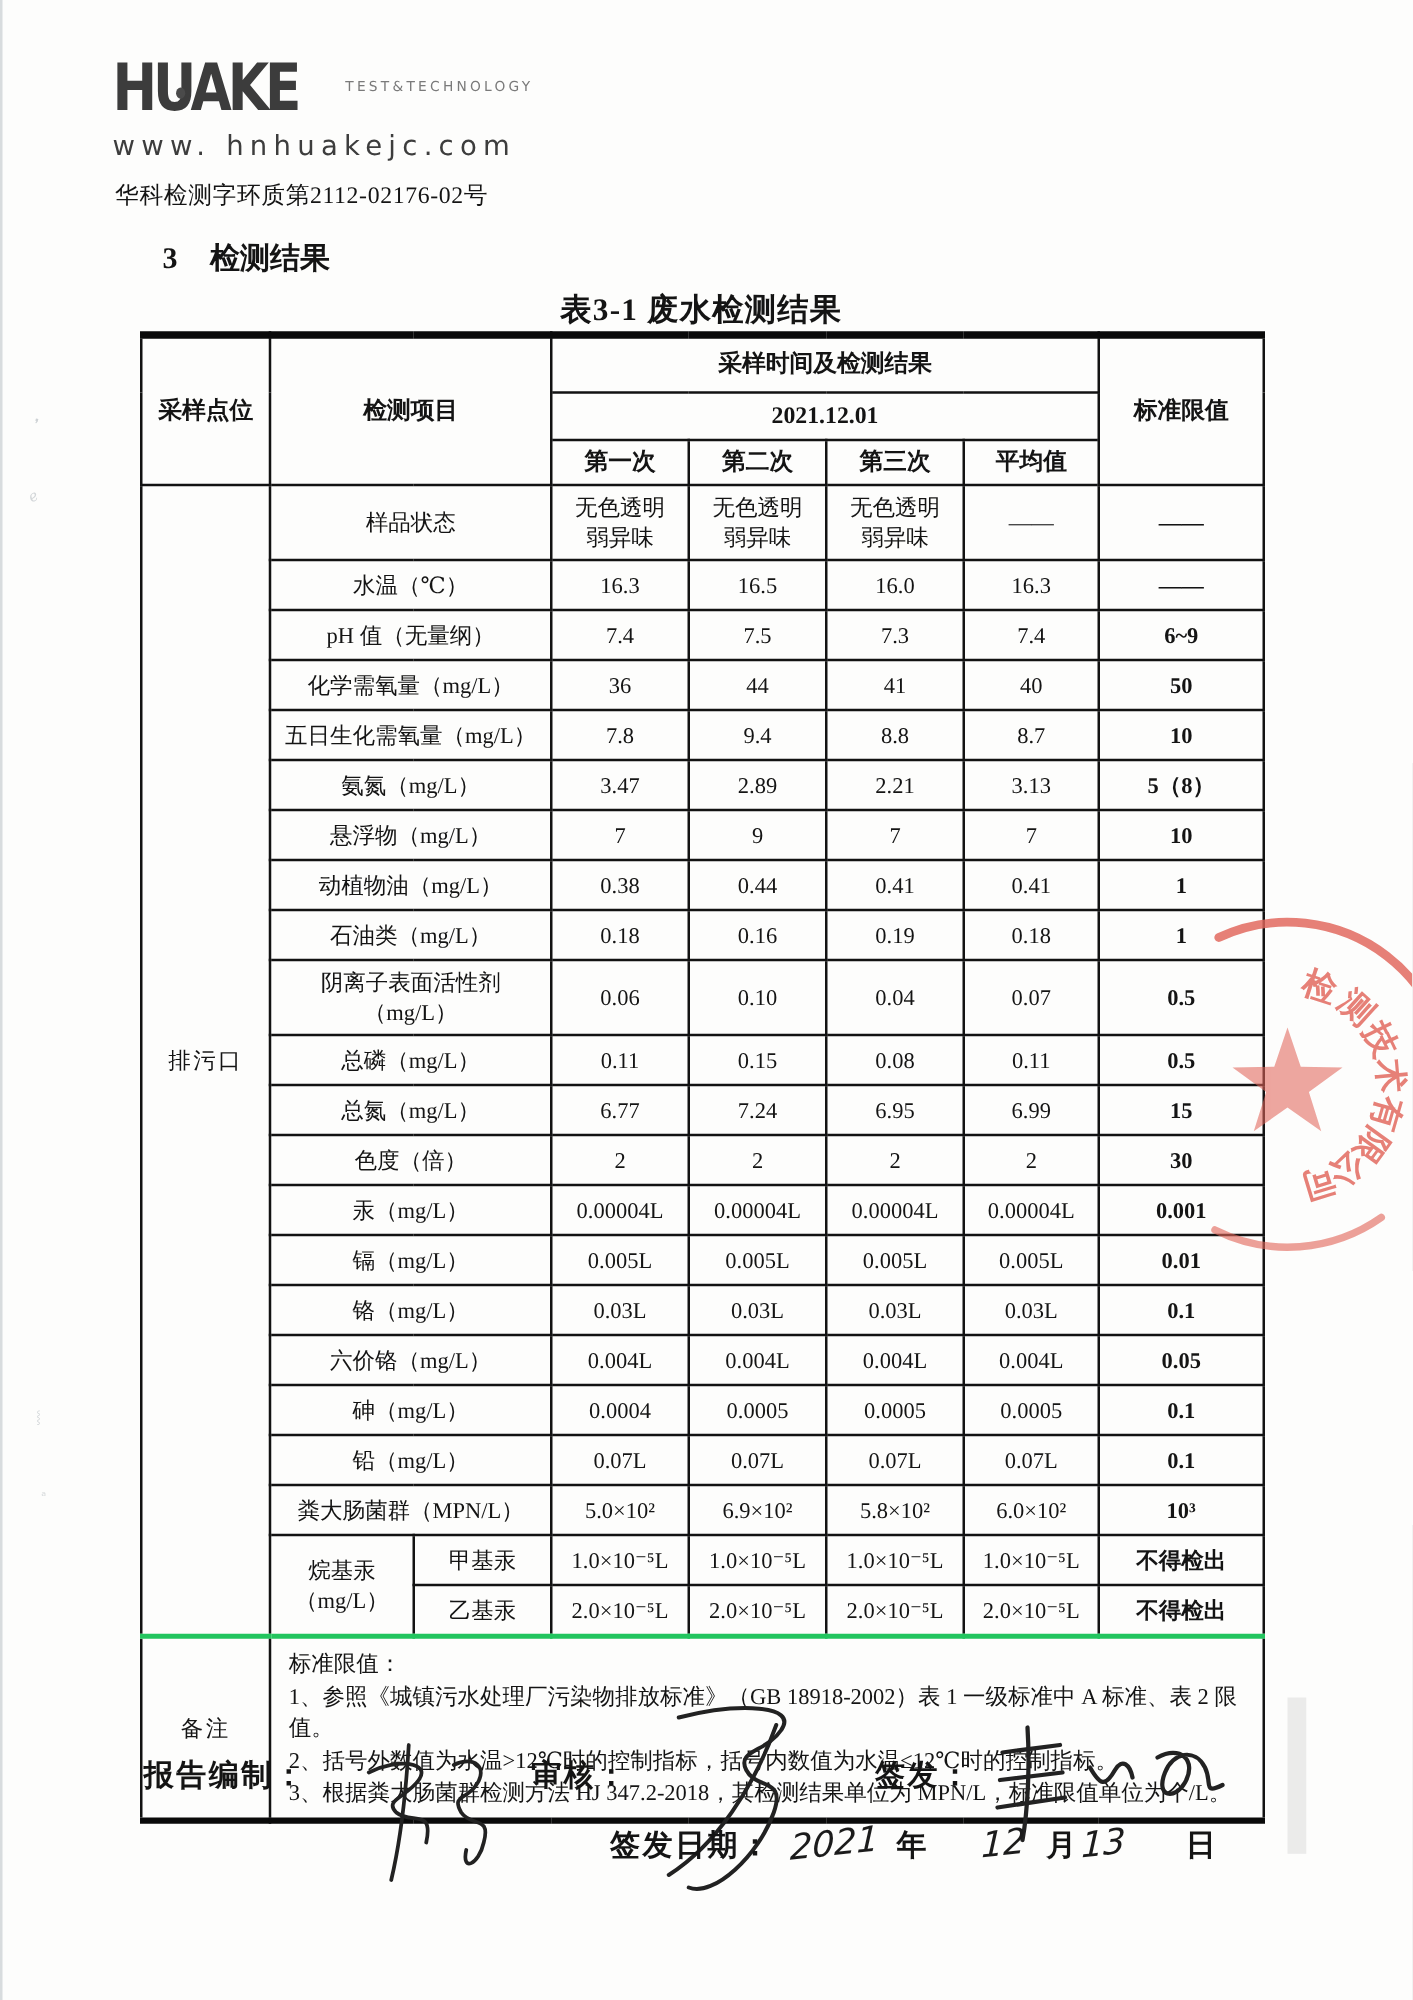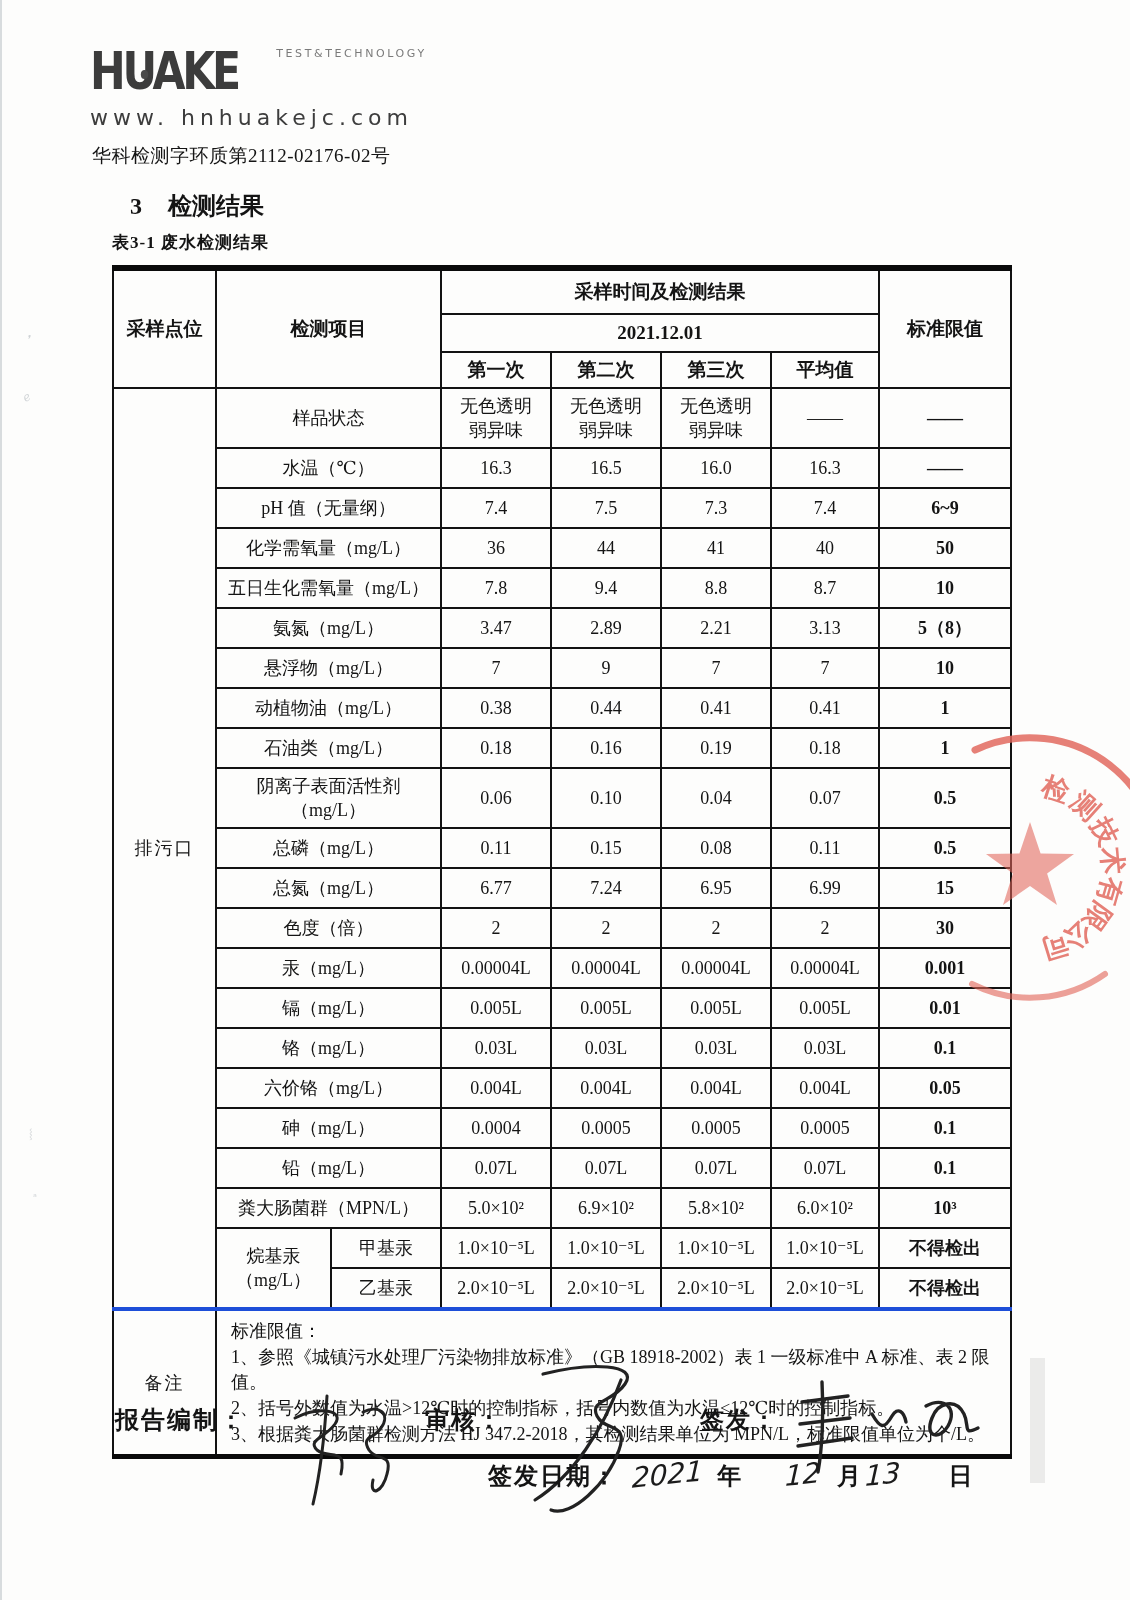--- a/index.html
+++ b/index.html
@@ -12,26 +12,26 @@
   
   .logo-block{position:absolute;left:90px;top:46px;}
   .logo-row{display:flex;align-items:flex-start;}
   .logo-mark{
     font-family:"DejaVu Sans",sans-serif;font-weight:900;font-size:52px;line-height:50px;
     letter-spacing:-4px;color:#3c3c3c;transform:scaleX(.82);transform-origin:left top;position:relative;
   }
   .logo-dot{position:absolute;left:62px;top:24px;width:9px;height:9px;border-radius:50%;background:#4a4a4a;}
   .logo-cn-wrap{margin-left:6px;}
   .logo-cn{font-size:40px;line-height:42px;letter-spacing:7px;color:#5d5d5d;font-family:"Liberation Serif",serif;}
-  .logo-tagline{font-family:"DejaVu Sans",sans-serif;font-size:11px;letter-spacing:2.6px;color:#7a7a7a;margin-top:1px;}
+  .logo-tagline{font-family:"DejaVu Sans",sans-serif;font-size:11px;letter-spacing:2.6px;color:#7a7a7a;margin-top:17px;}
   .logo-site{font-family:"DejaVu Sans",sans-serif;font-size:22px;letter-spacing:5px;color:#3d3d3d;margin-top:9px;}
   .report-no{position:absolute;left:92px;top:143px;font-size:19px;letter-spacing:.5px;}
   .section-heading{position:absolute;left:130px;top:190px;font-size:24px;font-weight:bold;}
   .section-heading .no{margin-right:26px;}
-  .table-title{position:absolute;left:112px;top:231px;width:898px;font-size:17px;font-weight:bold;letter-spacing:1px;}
+  .table-title{position:absolute;left:112px;top:231px;width:898px;text-align:center;font-size:25px;font-weight:bold;letter-spacing:1px;}
 
   
   .tbl{
     position:absolute;left:112px;top:265px;width:898px;
     border-collapse:collapse;table-layout:fixed;
     border-top:6px solid #0a0a0a;border-bottom:5px solid #0a0a0a;
   }
   .tbl th,.tbl td{
     border:2px solid #121212;text-align:center;vertical-align:middle;
     font-size:18px;padding:1px 3px;white-space:pre-line;line-height:1.35;
@@ -39,21 +39,21 @@
   }
   .tbl thead th{font-weight:bold;font-size:19px;}
   .hr1 th{height:40px;}
   .hr2 th{height:34px;}
   .hr3 th{height:32px;}
   .tbl td{height:36px;}
   tr.tall2 td{height:56px;}
   .point-cell{font-size:19px;letter-spacing:2px;}
   .item-cell{font-size:18px;}
   .limit-cell{font-weight:bold;}
-  .remark-row td{border-top:4px solid #1d4ed8;}
+  .remark-row td{border-top:4px solid #22c55e;}
   .remark-label{font-size:19px;letter-spacing:2px;}
   .remark-content{
     text-align:left !important;padding:6px 12px 6px 14px !important;
     font-size:18.5px;line-height:1.5;white-space:normal !important;
   }
   .remark-content div{margin:2px 0;}
 
   
   .sig-area{position:absolute;left:0;top:1392px;width:1092px;height:140px;font-weight:bold;}
   .sig-group{position:absolute;top:12px;white-space:nowrap;}

